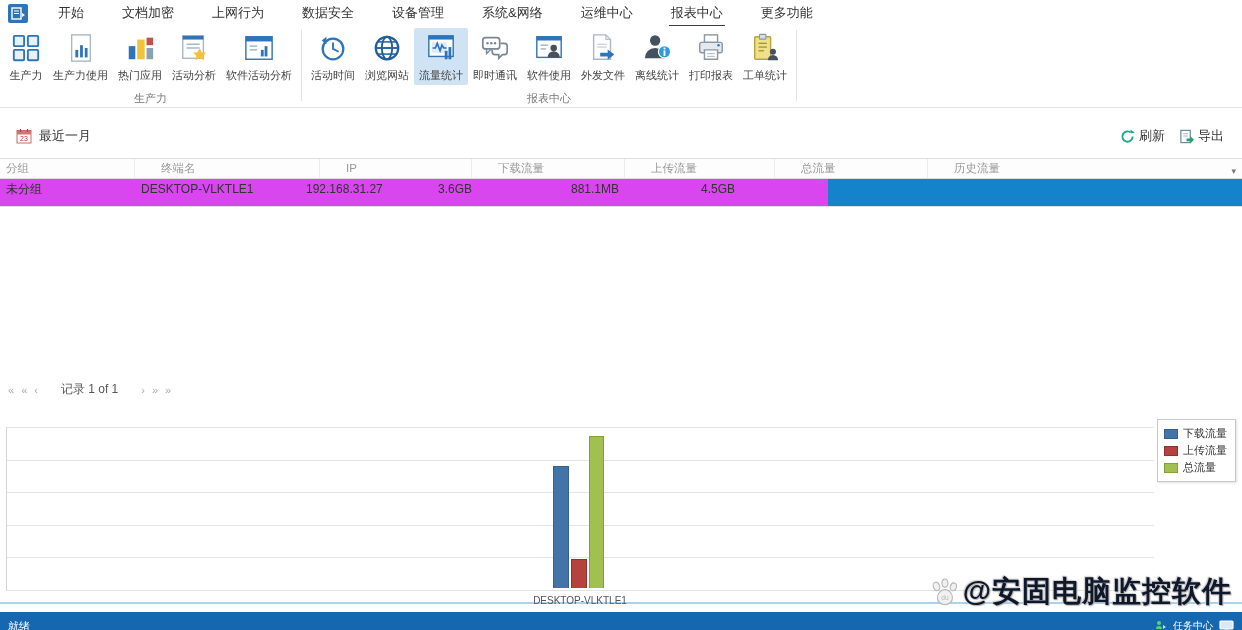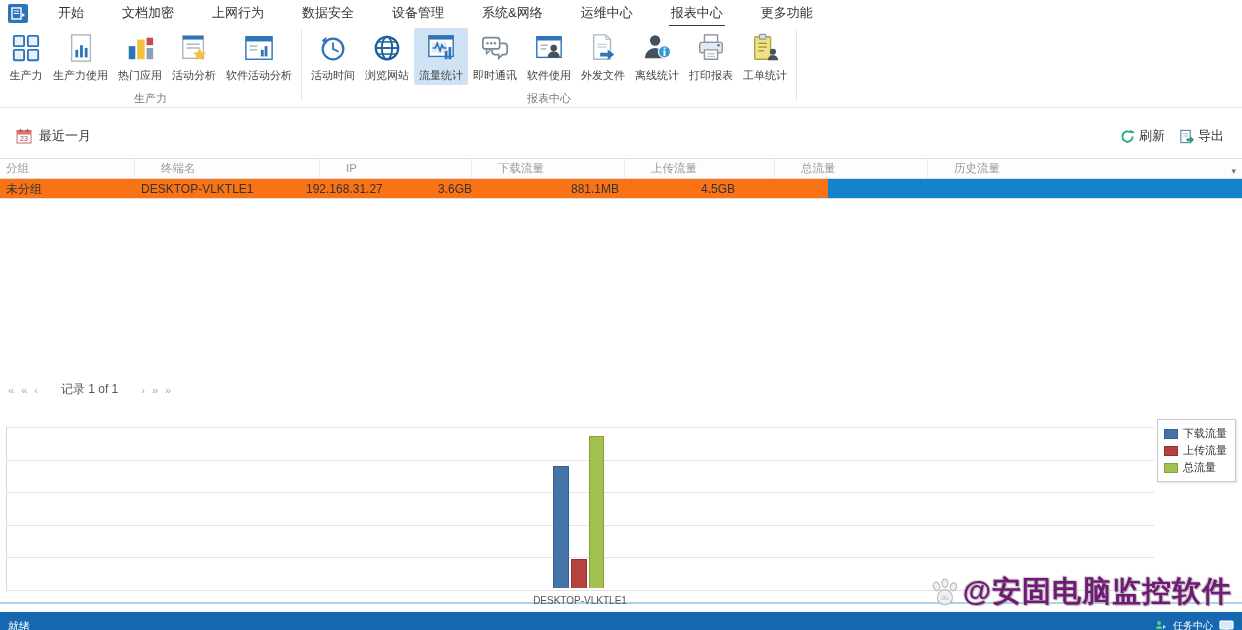--- a/index.html
+++ b/index.html
@@ -32,21 +32,21 @@
   .fb-right { margin-left:auto; display:flex; align-items:center; gap:14px; margin-right:18px; }
   .fb-btn { display:flex; align-items:center; gap:4px; font-size:13px; color:#333; cursor:pointer; }
 
   
   .grid { position:absolute; top:158px; left:0; right:0; }
   .grid-row { display:grid; grid-template-columns:135px 165px 132px 133px 130px 133px 1fr; }
   .grid-head { height:21px; border-top:1px solid #dedede; border-bottom:1px solid #dedede; background:#fdfdfd;gap:20px; }
   .grid-head .cell { font-size:11.5px; color:#999; line-height:19px; padding-left:6px; border-right:1px solid #ececec; position:relative; overflow:hidden; white-space:nowrap; }
   .grid-head .cell:last-child { border-right:none; }
   .head-arrow { position:absolute; right:6px; top:3px; font-size:9px; color:#777; cursor:pointer; }
-  .grid-datarow { height:20px; background:#f97316; border-bottom:1px solid #e0e0e0; cursor:pointer; }
+  .grid-datarow { height:28px; background:#d946ef; border-bottom:1px solid #e0e0e0; cursor:pointer; }
   .grid-datarow .cell { font-size:12px; color:#333; line-height:20px; padding-left:6px; overflow:hidden; white-space:nowrap; }
   .history-cell { padding:0 !important; }
   .history-bar { height:100%; }
 
   
   .pager { position:absolute; top:381px; left:8px; display:flex; align-items:center; gap:7px; font-size:12px; color:#888; }
   .pg-arrow { font-size:11px; color:#aaa; cursor:pointer; line-height:14px; }
   .pg-text { color:#555; margin:0 16px; }
 
   
@@ -55,21 +55,21 @@
           background-image:repeating-linear-gradient(to bottom,#e4e4e4 0 1px,transparent 1px 32.6px); }
   .bar { position:absolute; bottom:14px; width:16px; border:1px solid; border-bottom:none; }
   .bar-label { position:absolute; left:500px; top:180px; width:160px; text-align:center; font-size:10px; color:#555; }
   .legend { position:absolute; top:4px; right:6px; background:#fff; border:1px solid #c9c9c9; box-shadow:1px 1px 2px rgba(0,0,0,.12); padding:5px 8px 5px 6px; }
   .legend-item { display:flex; align-items:center; gap:5px; height:17px; }
   .legend-swatch { width:14px; height:10px; border:1px solid; }
   .legend-label { font-size:11px; color:#333; white-space:nowrap; }
 
   
   .watermark { position:absolute; top:572px; right:10px; display:flex; align-items:center; gap:4px; pointer-events:none; }
-  .watermark .wm-text { font-size:29px; font-weight:bold; color:#701a75;
+  .watermark .wm-text { font-size:29px; font-weight:bold; color:#0f172a;
     text-shadow:1px 1px 1px #b5b5b5, -1px -1px 1px #cfcfcf, 0 0 2px #c0c0c0; letter-spacing:1px; }
 
   
   .statusbar { position:absolute; top:612px; left:0; right:0; height:28px; display:flex; align-items:center; }
   .status-left { font-size:11px; color:#fff; margin-left:8px; }
   .status-right { margin-left:auto; display:flex; align-items:center; gap:6px; margin-right:8px; }
   .status-task { font-size:10px; color:#fff; cursor:pointer; }
 </style>
 </head>
 <body>

